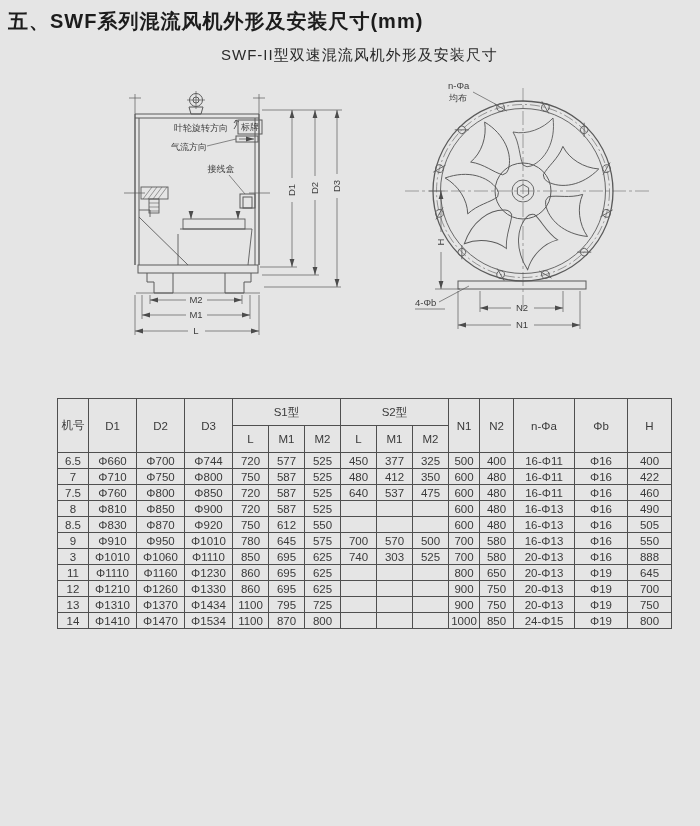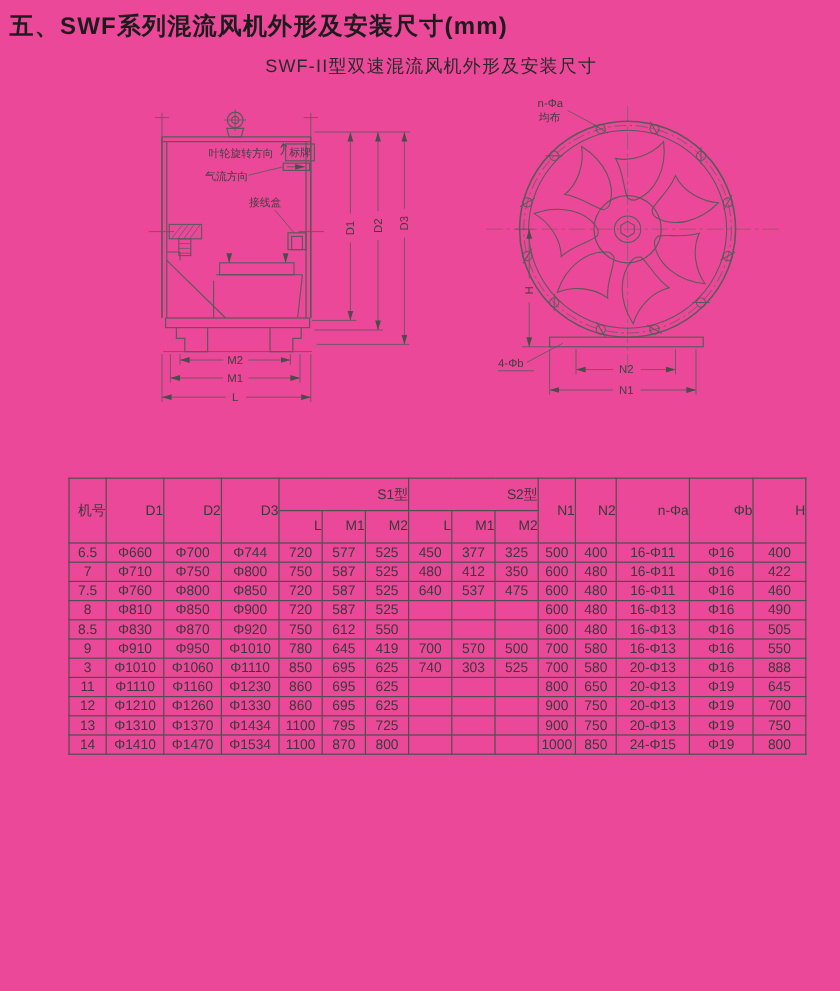--- a/index.html
+++ b/index.html
@@ -1,34 +1,34 @@
 <!DOCTYPE html>
 <html><head>
 <meta charset="utf-8">
 <style>
   html,body{margin:0;padding:0;background:#fff;}
-  #page{position:relative;width:700px;height:826px;background:#ec4899;overflow:hidden;
+  #page{position:relative;width:700px;height:826px;background:#e5e5e5;overflow:hidden;
         font-family:"Liberation Sans","DejaVu Sans",sans-serif;color:#2e2e2e;}
   #doc-title{position:absolute;left:8px;top:8px;font-size:20px;font-weight:bold;
              color:#1c1c1c;letter-spacing:1px;white-space:nowrap;}
   #doc-subtitle{position:absolute;left:221px;top:46px;font-size:15px;color:#2a2a2a;
                 letter-spacing:1px;white-space:nowrap;}
   .drawing{position:absolute;}
   #side-view{left:88px;top:82px;}
   #front-view{left:393px;top:80px;}
   svg text{fill:#3f3f3f;}
   .cn-label{font-size:9px;}
   .dim-label{font-size:9.5px;}
   #spec-table{position:absolute;left:57px;top:398px;width:609px;border-collapse:collapse;
               table-layout:fixed;}
   #spec-table th,#spec-table td{border:1px solid #4f4f4f;text-align:center;vertical-align:middle;
               font-size:11.5px;font-weight:normal;color:#3a3a3a;padding:0;overflow:hidden;
               white-space:nowrap;}
   #spec-table thead tr{height:27px;}
-  #spec-table thead th{font-size:11.5px;text-align:right;}
+  #spec-table thead th{font-size:11.5px;}
   #spec-table tbody tr{height:16px;}
 </style>
 </head>
 <body>
 
 <div id="page">
 
   <div id="doc-title">五、SWF系列混流风机外形及安装尺寸(mm)</div>
   <div id="doc-subtitle">SWF-II型双速混流风机外形及安装尺寸</div>
 
@@ -381,21 +381,21 @@
           <td>Φ16</td>
           <td>505</td>
         </tr>
         <tr>
           <td>9</td>
           <td>Φ910</td>
           <td>Φ950</td>
           <td>Φ1010</td>
           <td>780</td>
           <td>645</td>
-          <td>419</td>
+          <td>575</td>
           <td>700</td>
           <td>570</td>
           <td>500</td>
           <td>700</td>
           <td>580</td>
           <td>16-Φ13</td>
           <td>Φ16</td>
           <td>550</td>
         </tr>
         <tr>

